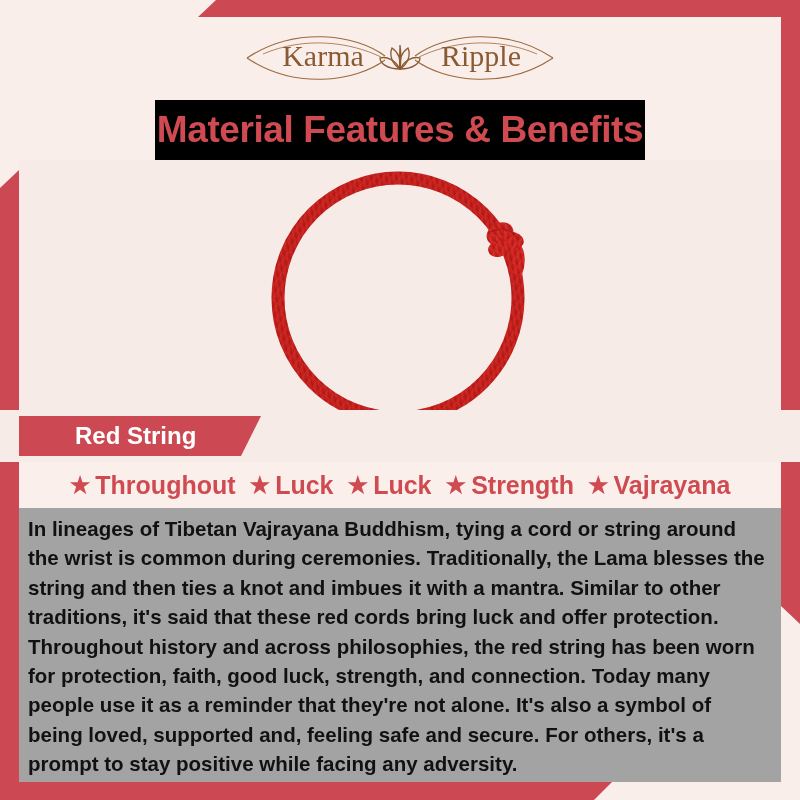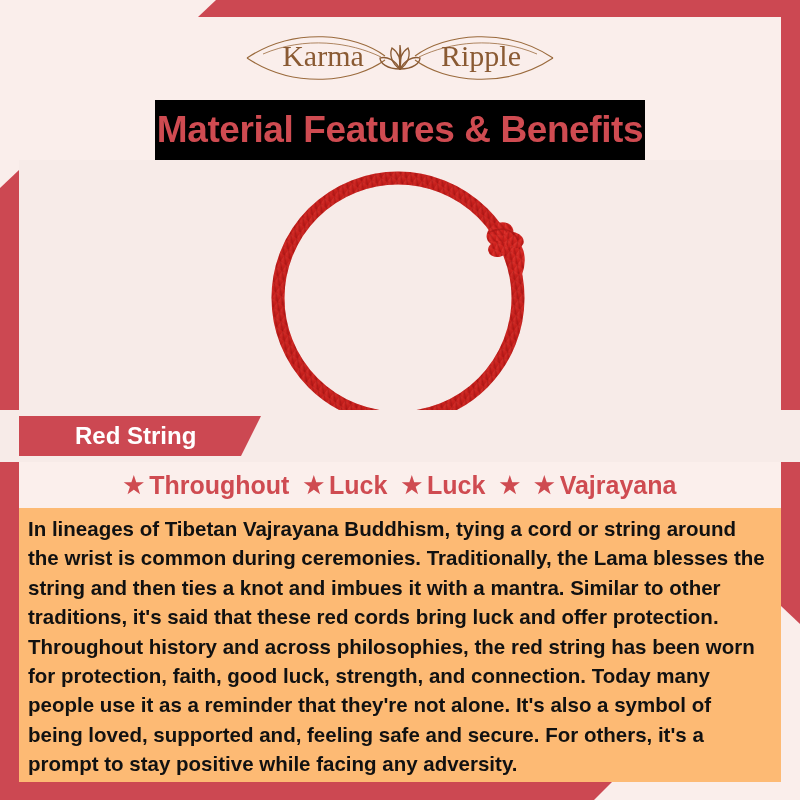--- a/index.html
+++ b/index.html
@@ -86,21 +86,21 @@
   .feature {
     display:flex; align-items:center; gap:5px;
     color:#cf4b51; font-size:25px; font-weight:bold;
     padding:0 6px;
   }
   .feature .star { font-size:23px; line-height:1; }
 
   
   .desc-box {
     position:absolute; top:508px; left:19px; width:762px; height:274px;
-    background:#fdba74;
+    background:#a3a3a3;
     padding:6px 16px 0 9px;
   }
   .desc-box p {
     font-size:20.5px; font-weight:bold; color:#111111;
     line-height:29.4px; text-align:left;
   }
 </style>
 </head>
 <body>
 
@@ -179,20 +179,21 @@
   <span class="feature">
     <span class="star">★</span>
     <span>Luck</span>
   </span>
   <span class="feature">
     <span class="star">★</span>
     <span>Luck</span>
   </span>
   <span class="feature">
     <span class="star">★</span>
+    <span>Strength</span>
   </span>
   <span class="feature">
     <span class="star">★</span>
     <span>Vajrayana</span>
   </span>
 </div>
 
 <div class="desc-box">
   <p>In lineages of Tibetan Vajrayana Buddhism, tying a cord or string around the wrist is common during ceremonies. Traditionally, the Lama blesses the string and then ties a knot and imbues it with a mantra. Similar to other traditions, it's said that these red cords bring luck and offer protection. Throughout history and across philosophies, the red string has been worn for protection, faith, good luck, strength, and connection. Today many people use it as a reminder that they're not alone. It's also a symbol of being loved, supported and, feeling safe and secure. For others, it's a prompt to stay positive while facing any adversity.</p>
 </div>

